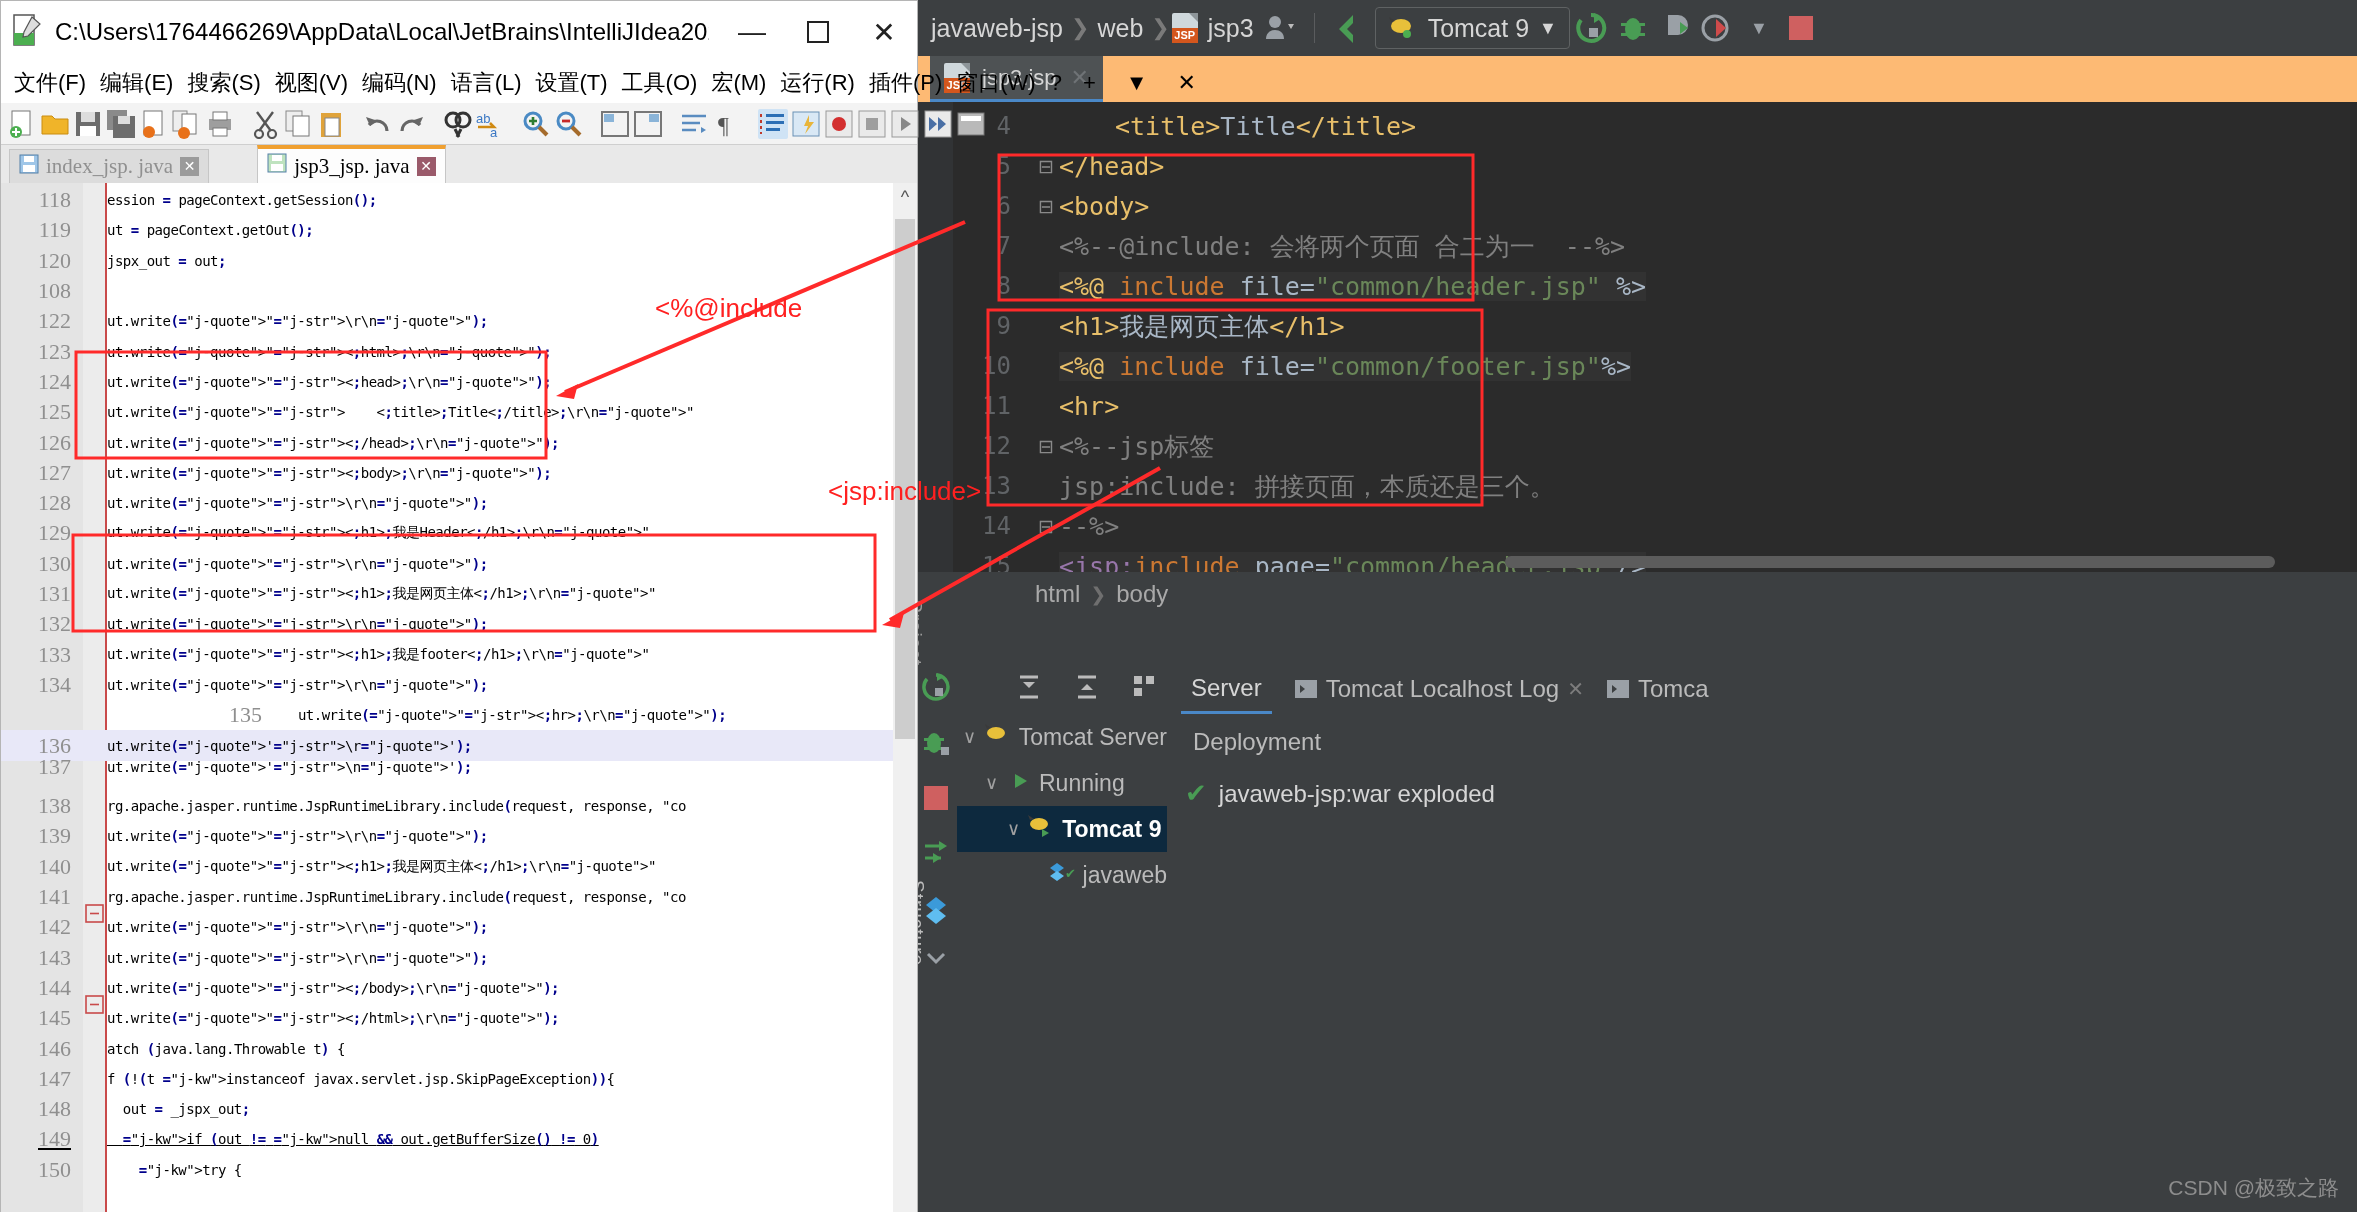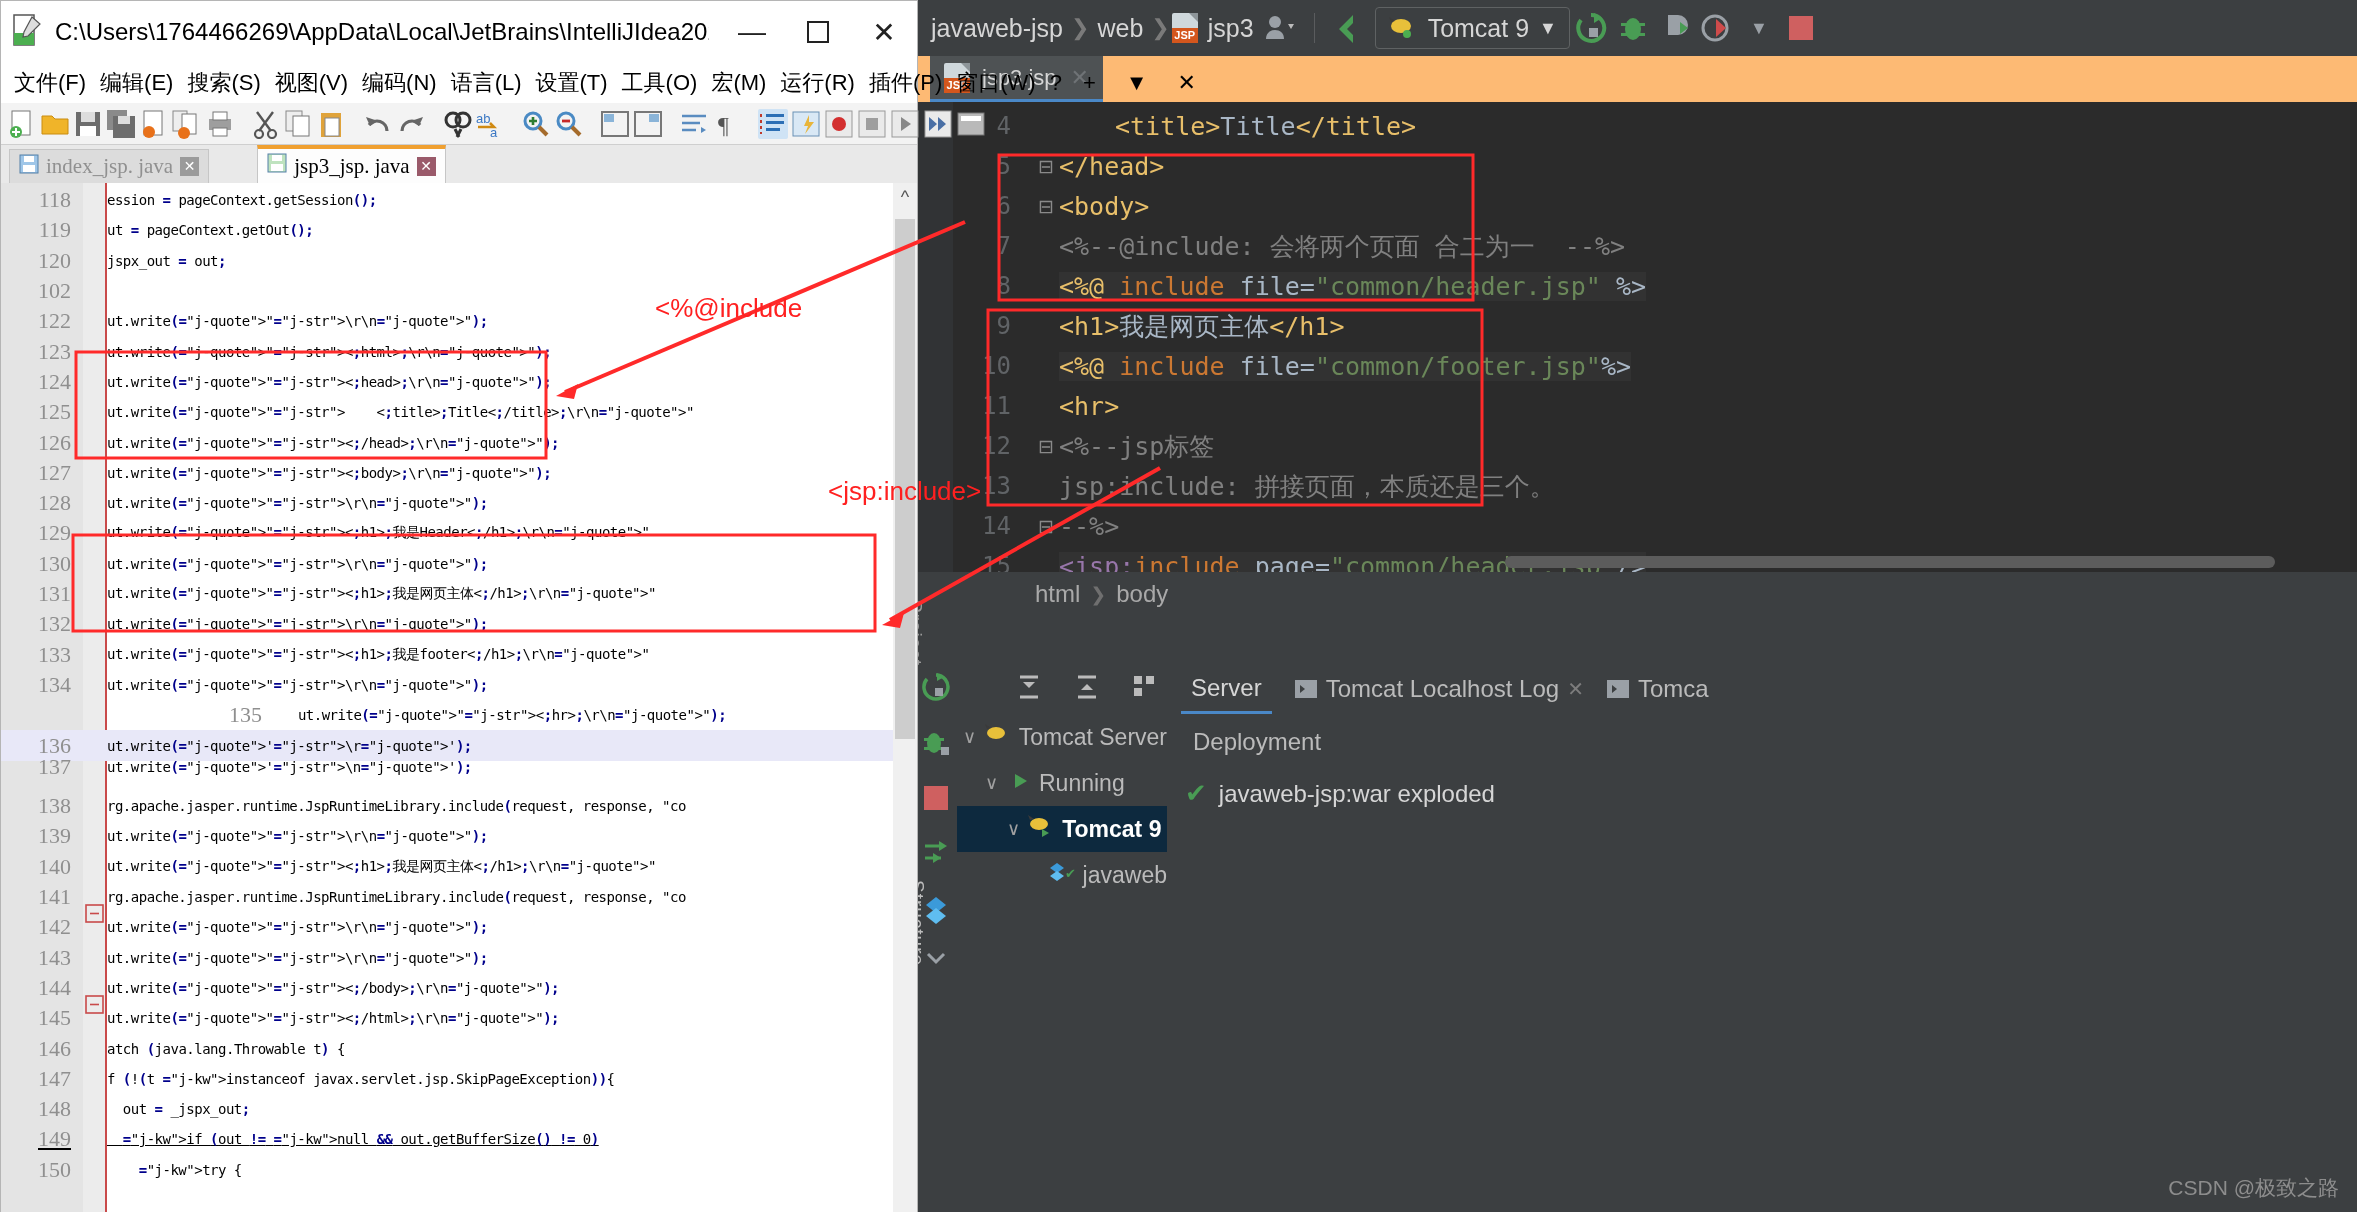--- a/index.html
+++ b/index.html
@@ -669,21 +669,21 @@
         </div>
         <div class="nline" style="top: 32.3px;">
           <span class="nln">119</span>
           <span class="ntxt">ut <span class="j-op">=</span> pageContext.getOut<span class="j-op">(</span><span class="j-op">)</span><span class="j-op">;</span></span>
         </div>
         <div class="nline" style="top: 62.6px;">
           <span class="nln">120</span>
           <span class="ntxt">jspx_out <span class="j-op">=</span> out<span class="j-op">;</span></span>
         </div>
         <div class="nline" style="top: 92.9px;">
-          <span class="nln">102</span>
+          <span class="nln">108</span>
           <span class="ntxt"></span>
         </div>
         <div class="nline" style="top: 123.2px;">
           <span class="nln">122</span>
           <span class="ntxt">ut.write<span class="j-op">(</span><span class<span="" class="j-op">=</span>"j-quote"&gt;"<span class<span="" class="j-op">=</span>"j-str"&gt;\r\n<span class<span="" class="j-op">=</span>"j-quote"&gt;"<span class="j-op">)</span><span class="j-op">;</span></span>
         </div>
         <div class="nline" style="top: 153.5px;">
           <span class="nln">123</span>
           <span class="ntxt">ut.write<span class="j-op">(</span><span class<span="" class="j-op">=</span>"j-quote"&gt;"<span class<span="" class="j-op">=</span>"j-str"&gt;&lt;<span class="j-op">;</span>html&gt;<span class="j-op">;</span>\r\n<span class<span="" class="j-op">=</span>"j-quote"&gt;"<span class="j-op">)</span><span class="j-op">;</span></span>
         </div>

